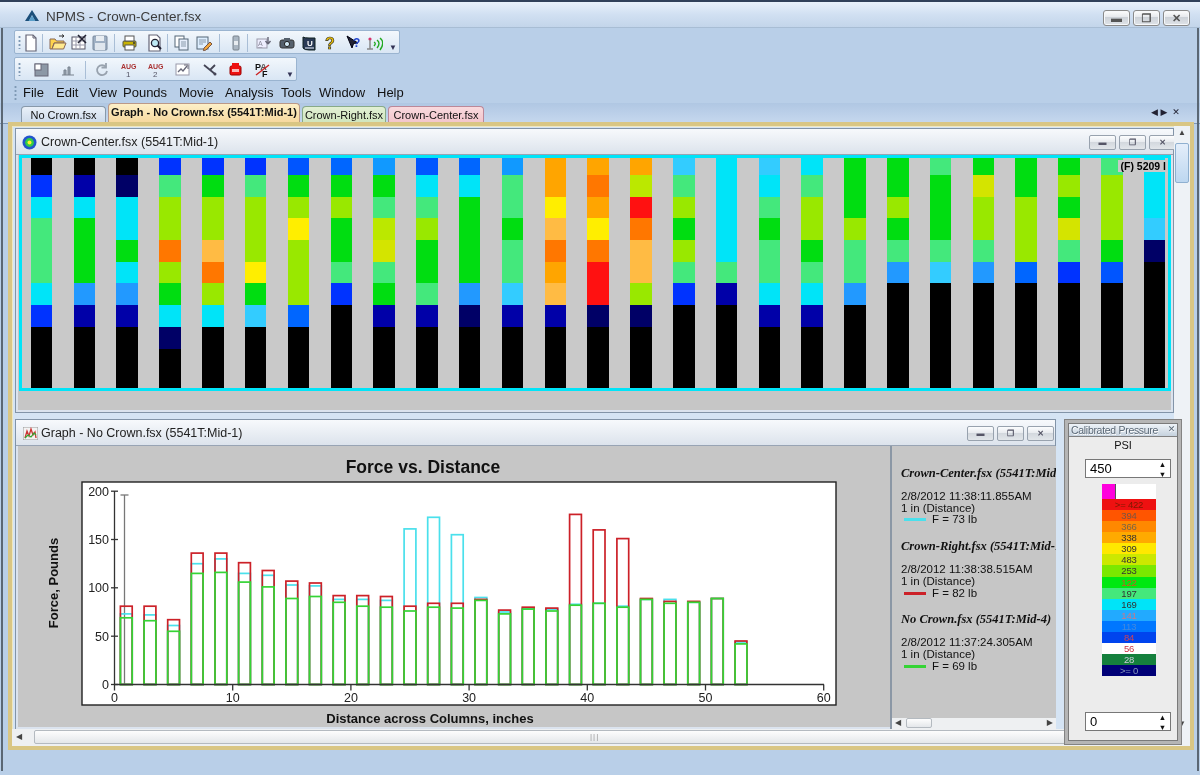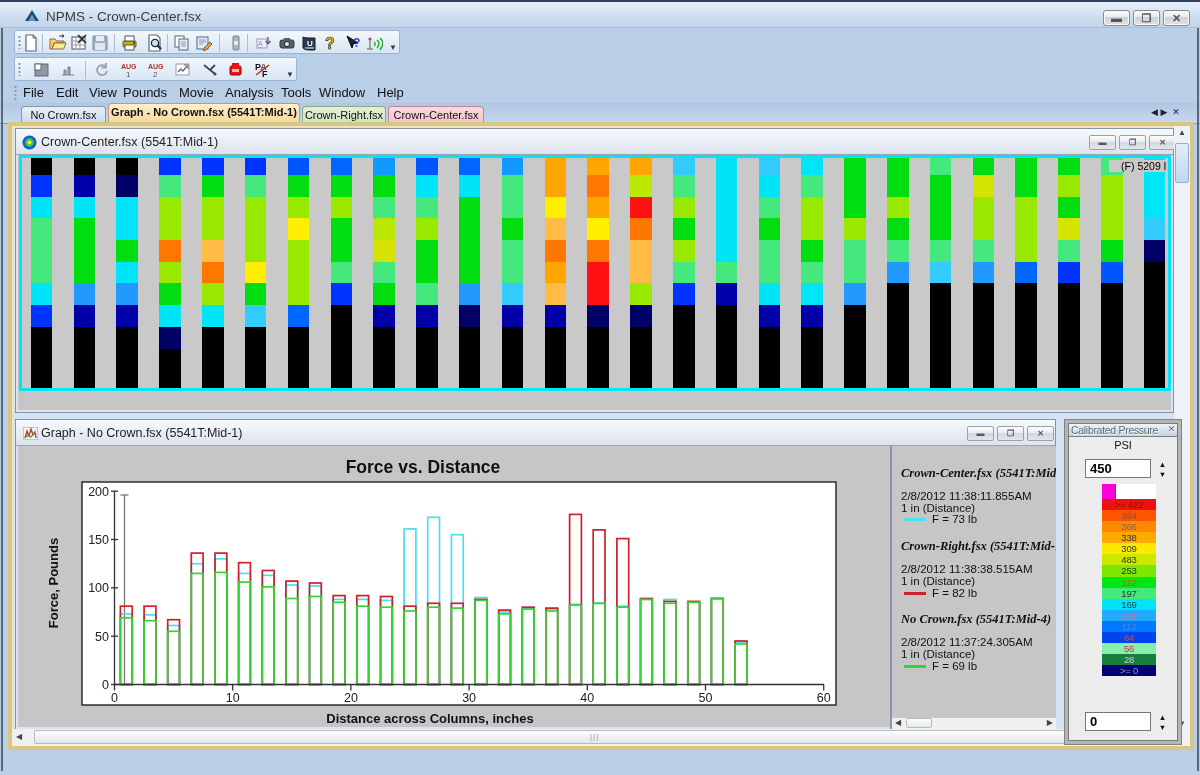--- a/index.html
+++ b/index.html
@@ -26,37 +26,37 @@
 #mdi{left:8px;top:122px;width:1186px;height:628px;background:#d5e4f4;border:4px solid #d9c684;box-shadow:inset 0 0 0 1px #efe7c0}
 .win{position:absolute;background:#c6c6c6;border:1px solid #8294a8;box-shadow:inset 0 0 0 2px #dbe3ee}
 .wtitle{position:absolute;left:0;top:0;right:0;height:26px;background:linear-gradient(#f7f9fc,#dce3ec);border-bottom:1px solid #98a4b4;font-size:12.5px;color:#222}
 .wtitle .t{position:absolute;left:25px;top:6px}
 .mbtn{position:absolute;top:6px;width:27px;height:15px;border:1px solid #98a2ae;border-radius:2px;background:linear-gradient(#fcfdfe,#e8ebef 45%,#d2d7dd 46%,#e2e6ea)}
 .mbtn i{position:absolute;left:0;top:0;right:0;bottom:0;display:flex;align-items:center;justify-content:center;font-size:8px;color:#556;font-weight:bold;font-style:normal}
 
 #heat{left:3px;top:26px;width:1152px;height:236px;border:3px solid #00e4f8;background:#c9c9c9;overflow:hidden}
 .hcol{position:absolute;top:0;width:21.5px;height:230px;display:flex;flex-direction:column}
 .hcol i{display:block;width:100%}
-#ftext{position:absolute;right:2px;top:2px;font-size:10.5px;font-weight:normal;color:#000;background:#c9c9c9;padding-left:12px}
+#ftext{position:absolute;right:2px;top:2px;font-size:10.5px;font-weight:bold;color:#000;background:#c9c9c9;padding-left:2px}
 
 .sbox{position:absolute;top:0;height:16px;background:#fbfbfb;border:1px solid #909090;border-right-color:#e8e8e8;border-bottom-color:#e8e8e8;font-size:11px;font-weight:bold;color:#111;padding:1px 0 0 4px}
 
 .sb{position:absolute;background:#eef0f2}
 .sb .thumb{position:absolute;background:linear-gradient(#fdfdfd,#e4e7ea);border:1px solid #b4bac0;border-radius:2px}
 .sb .arr{position:absolute;color:#444;font-size:8px;line-height:1}
 
 #legend{position:absolute;left:874px;top:26px;bottom:0;width:166px;border-left:2px solid #8b97a5;background:#c6c6c6;overflow:hidden}
 #legend h4{font-family:"Liberation Serif",serif;font-style:italic;font-weight:bold;font-size:12.5px;color:#111;white-space:nowrap}
 #legend .d{font-size:11.5px;color:#111;line-height:11.7px}
 .lswatch{display:inline-block;width:22px;height:3px;vertical-align:2px;margin:0 6px 0 3px}
 
 #pal{left:1068px;top:423px;width:110px;height:318px;background:#ececec;border:1px solid #7a7a7a;box-shadow:0 0 0 3px #b5b5b5,0 0 0 4px #838383}
 #pal .cap{position:absolute;left:0;top:0;right:0;height:13px;background:linear-gradient(#eef3f8,#c6d2de);border-bottom:1px solid #808080;font-size:10.5px;color:#5a6876;padding:0 2px;letter-spacing:-0.3px;text-shadow:0.5px 0.5px 0 #fff}
 .spin{position:absolute;width:13px;height:9px;color:#111;font-size:7.5px;text-align:center;line-height:9px}
-.pin{position:absolute;width:66px;height:19px;background:#fff;border:1px solid #777;font-size:13px;font-weight:bold;padding:1px 0 0 4px;color:#000}
+.pin{position:absolute;width:86px;height:19px;background:#fff;border:1px solid #777;font-size:13px;font-weight:normal;padding:1px 0 0 4px;color:#000}
 .prow{width:54px;height:11.09px;font-size:9.5px;text-align:center;line-height:11px;letter-spacing:-0.2px}
 
 #status{left:0;top:750px;width:1200px;height:25px;background:linear-gradient(#e9ecef,#f3f5f7 25%,#eef1f4 60%,#dbe7f5 80%,#e6eef8);border-top:1px solid #9aa4ae;font-size:12.5px;color:#222}
 .tk{font-size:12.5px;fill:#222;font-family:"Liberation Sans",sans-serif}
 </style></head><body>
 <div id="root">
 
  <div class="abs" id="title">
   <svg class="abs" style="left:24px;top:6px" width="16" height="16" viewBox="0 0 16 16">
     <path d="M1 13 L8 2 L15 13 L11 13 L8 7 L5 13 Z" fill="#1c4f7a"></path>
@@ -779,21 +779,21 @@
         <div class="prow" style="background:#ffaa00;color:#333333">338</div>
         <div class="prow" style="background:#ffe800;color:#333333">309</div>
         <div class="prow" style="background:#cce800;color:#333333">483</div>
         <div class="prow" style="background:#7be800;color:#333333">253</div>
         <div class="prow" style="background:#00e811;color:#cc5522">122</div>
         <div class="prow" style="background:#44e87c;color:#333333">197</div>
         <div class="prow" style="background:#00e4f8;color:#333333">169</div>
         <div class="prow" style="background:#22aaff;color:#cc7788">141</div>
         <div class="prow" style="background:#0077ff;color:#4488dd">113</div>
         <div class="prow" style="background:#0044ee;color:#cc4455">84</div>
-        <div class="prow" style="background:#86efac;color:#cc3344">56</div>
+        <div class="prow" style="background:#ffffff;color:#cc3344">56</div>
         <div class="prow" style="background:#15803d;color:#ccccdd">28</div>
         <div class="prow" style="background:#000077;color:#8899bb">&gt;= 0</div>
       </div>
   <div class="pin" style="left:16px;top:288px">0</div>
   <div class="spin" style="left:87px;top:289px">▲</div>
   <div class="spin" style="left:87px;top:299px">▼</div>
  </div>
 
  <div class="abs" style="left:1px;top:28px;width:2px;height:743px;background:#5a6774"></div>
  <div class="abs" style="left:1197px;top:28px;width:2px;height:743px;background:#5a6774"></div>

